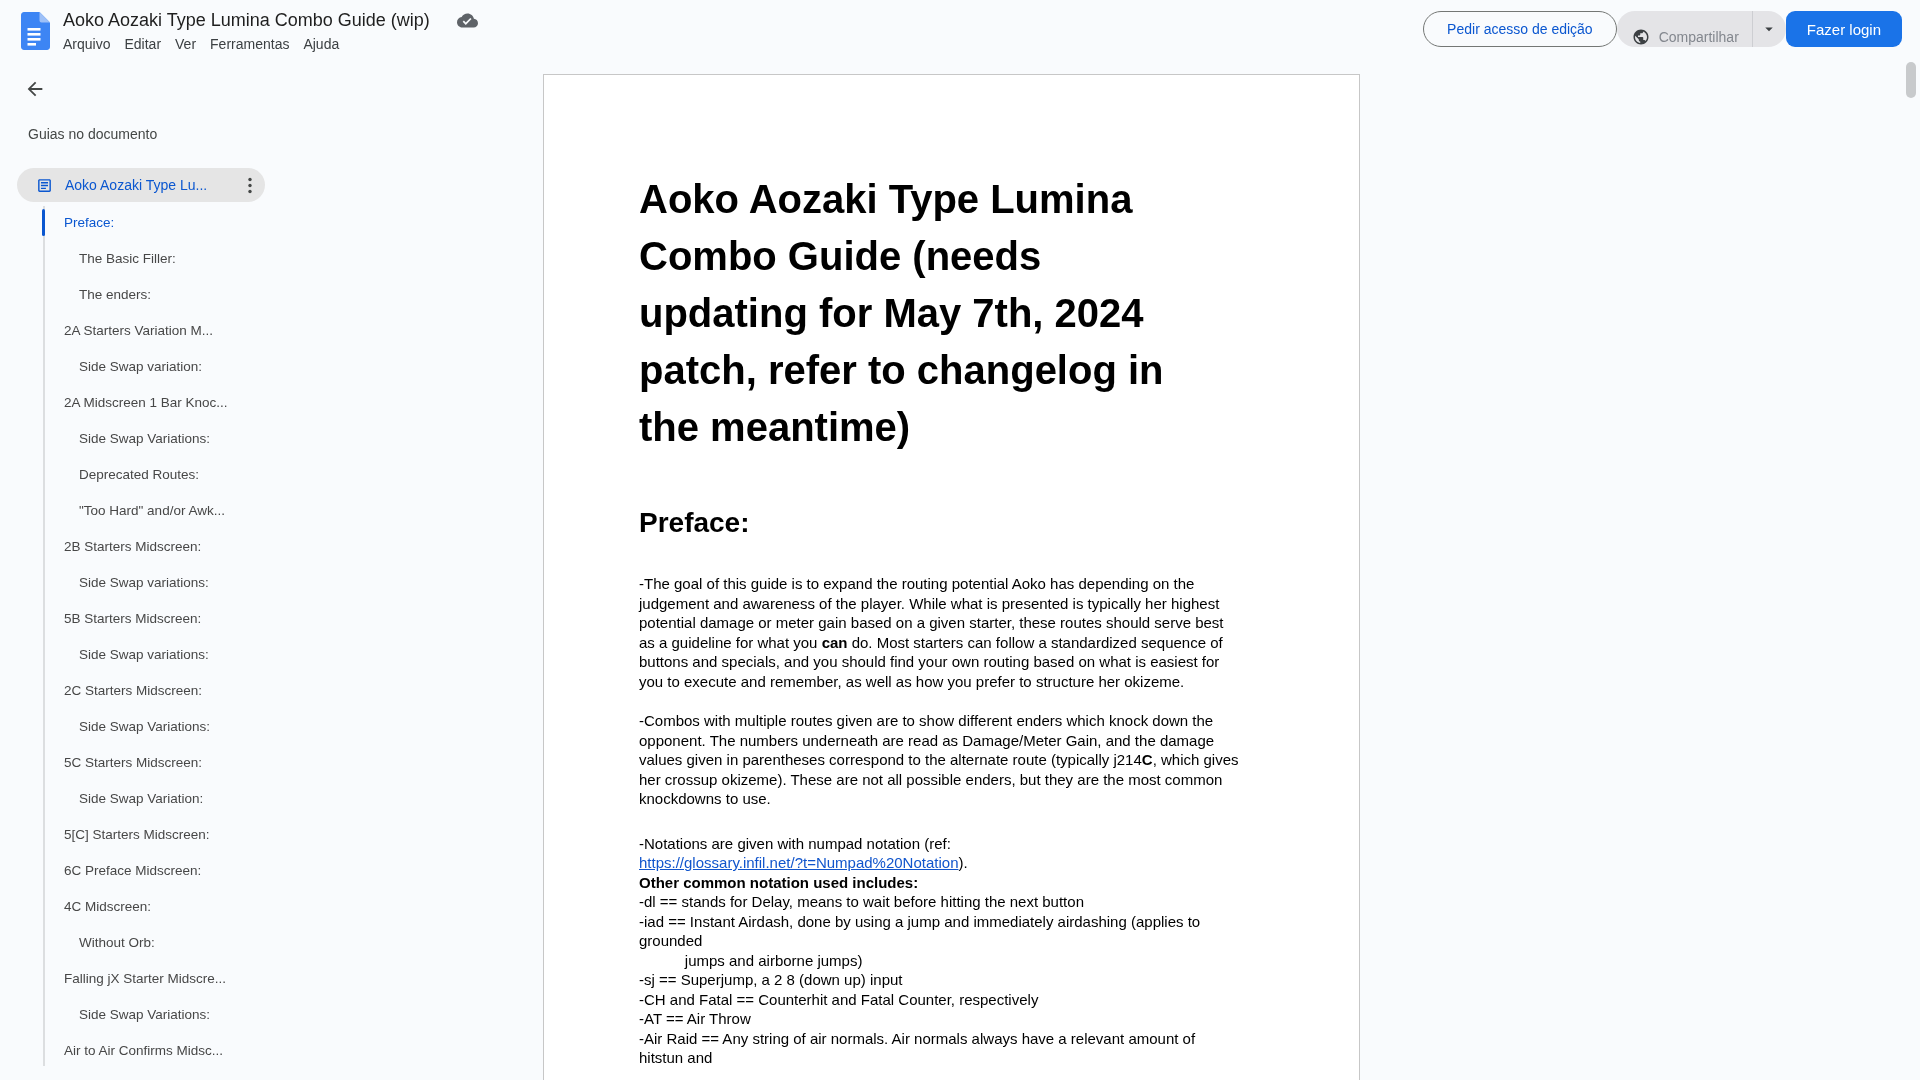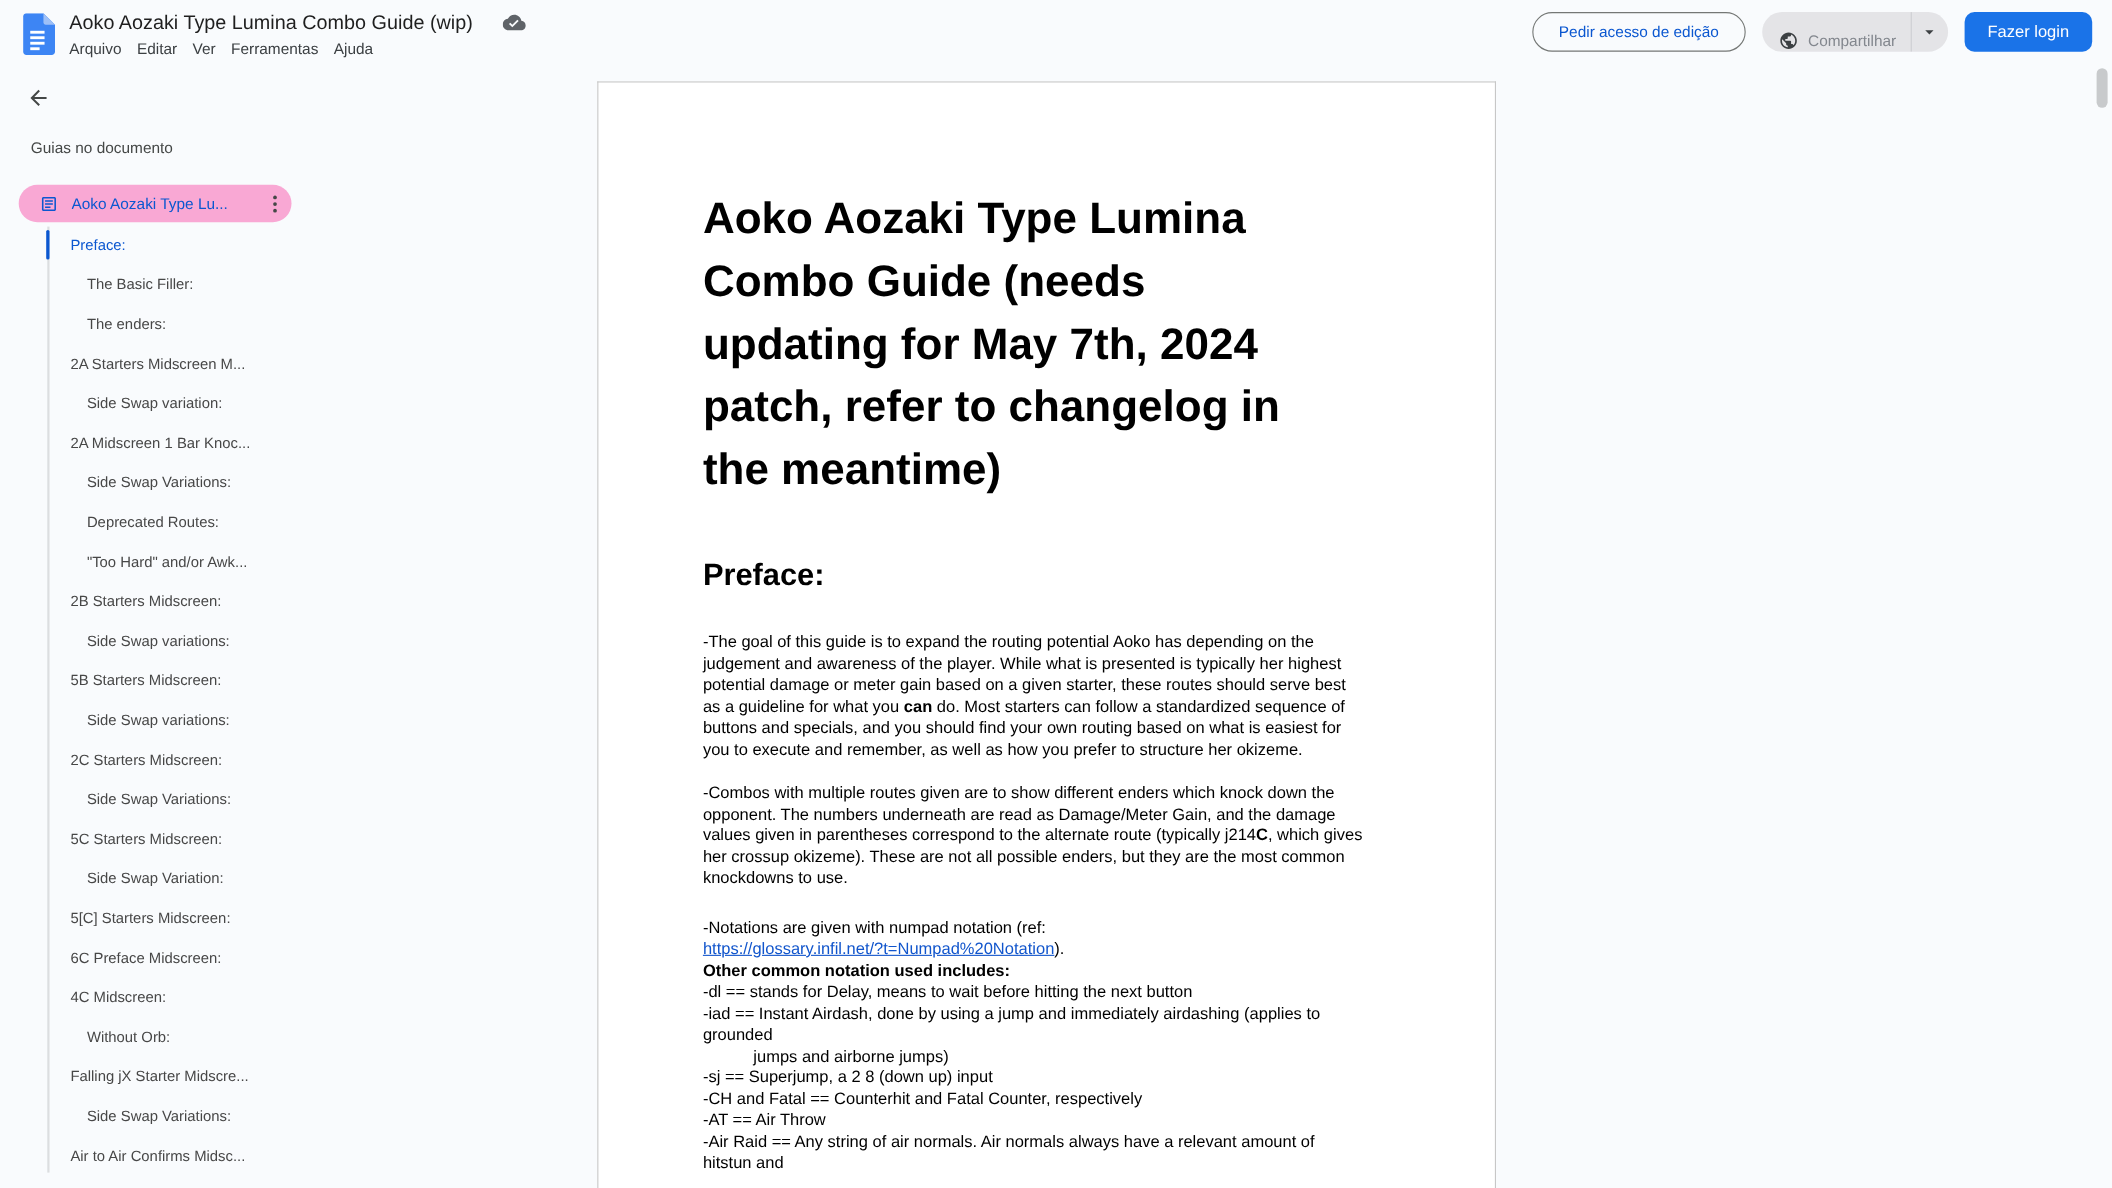--- a/index.html
+++ b/index.html
@@ -9,36 +9,36 @@
   
   .header { position:absolute; left:0; top:0; width:1920px; height:64px; }
   .docs-logo { position:absolute; left:21px; top:12px; width:29px; height:38px; }
   .title-wrap { position:absolute; left:63px; top:7px; }
   .doc-title-row { display:flex; align-items:center; gap:27px; height:26px; }
   .doc-title { font-size:18px; color:#1f1f1f; white-space:nowrap; }
   .cloud-icon { display:flex; align-items:center; }
   .menubar { display:flex; margin-top:1px; margin-left:-7px; }
   .menu-item { font-size:14px; color:#3c4043; padding:2px 7px; border-radius:4px; cursor:pointer; }
 
-  .actions { position:absolute; right:18px; top:11px; height:36px; display:flex; align-items:flex-start; gap:15px; }
+  .actions { position:absolute; right:18px; top:11px; height:36px; display:flex; align-items:flex-start; }
   .request-btn { height:36px; line-height:34px; padding:0 23px; border:1px solid #747775; border-radius:18px; background:transparent; color:#0b57d0; font-size:14px; font-weight:500; white-space:nowrap; cursor:pointer; font-family:inherit; }
   .share-group { height:36px; display:flex; align-items:stretch; background:#e4e4e7; border-radius:18px; overflow:hidden; }
   .share-main { display:flex; align-items:center; gap:9px; padding:16px 13px 0 15px; cursor:default; }
   .share-label { font-size:14px; font-weight:500; color:#83878e; white-space:nowrap; }
   .share-divider { width:1px; background:#cdced2; }
   .share-caret { width:33px; display:flex; align-items:center; justify-content:center; cursor:pointer; }
   .login-btn { height:36px; padding:0 21px; background:#1a73e8; border:none; border-radius:9px; color:#fff; font-size:15px; font-weight:500; cursor:pointer; font-family:Liberation Sans, sans-serif; }
 
   .scroll-thumb { position:absolute; right:4px; top:62px; width:10px; height:36px; border-radius:5px; background:#c8cacc; }
 
   
   .sidebar { position:absolute; left:0; top:64px; width:543px; height:1016px; }
   .back-btn { position:absolute; left:22px; top:12px; width:26px; height:26px; display:flex; align-items:center; justify-content:center; cursor:pointer; background:none; border:none; }
   .panel-title { position:absolute; left:28px; top:62px; font-size:14px; font-weight:500; color:#444746; }
-  .tab-pill { position:absolute; left:17px; top:104px; width:248px; height:34px; background:#f9a8d4; border-radius:17px; display:flex; align-items:center; padding:0 11px 0 19px; gap:12px; cursor:pointer; }
+  .tab-pill { position:absolute; left:17px; top:104px; width:248px; height:34px; background:#e5e5e5; border-radius:17px; display:flex; align-items:center; padding:0 11px 0 19px; gap:12px; cursor:pointer; }
   .tab-label { flex:1; font-size:14px; font-weight:500; color:#0b57d0; white-space:nowrap; overflow:hidden; }
   .tab-dots { display:flex; align-items:center; padding:2px; cursor:pointer; }
   .guide-line { position:absolute; left:43px; top:142px; width:2px; height:860px; background:#dcdee0; }
   .active-bar { position:absolute; left:42px; top:145px; width:3px; height:27px; border-radius:3px; background:#0b57d0; }
   .outline { position:absolute; left:0; top:140px; width:320px; }
   .outline-item { height:36px; display:flex; align-items:center; font-size:13.5px; color:#474747; cursor:pointer; white-space:nowrap; }
   .outline-item.lvl1 { padding-left:64px; }
   .outline-item.lvl2 { padding-left:79px; }
   .outline-item.active { color:#0b57d0; }
 
@@ -128,21 +128,21 @@
         </svg>
     </span>
   </div>
 
   <div class="guide-line"></div>
   <div class="active-bar"></div>
   <div class="outline">
       <div class="outline-item lvl1 active">Preface:</div>
       <div class="outline-item lvl2">The Basic Filler:</div>
       <div class="outline-item lvl2">The enders:</div>
-      <div class="outline-item lvl1">2A Starters Midscreen M...</div>
+      <div class="outline-item lvl1">2A Starters Variation M...</div>
       <div class="outline-item lvl2">Side Swap variation:</div>
       <div class="outline-item lvl1">2A Midscreen 1 Bar Knoc...</div>
       <div class="outline-item lvl2">Side Swap Variations:</div>
       <div class="outline-item lvl2">Deprecated Routes:</div>
       <div class="outline-item lvl2">"Too Hard" and/or Awk...</div>
       <div class="outline-item lvl1">2B Starters Midscreen:</div>
       <div class="outline-item lvl2">Side Swap variations:</div>
       <div class="outline-item lvl1">5B Starters Midscreen:</div>
       <div class="outline-item lvl2">Side Swap variations:</div>
       <div class="outline-item lvl1">2C Starters Midscreen:</div>

